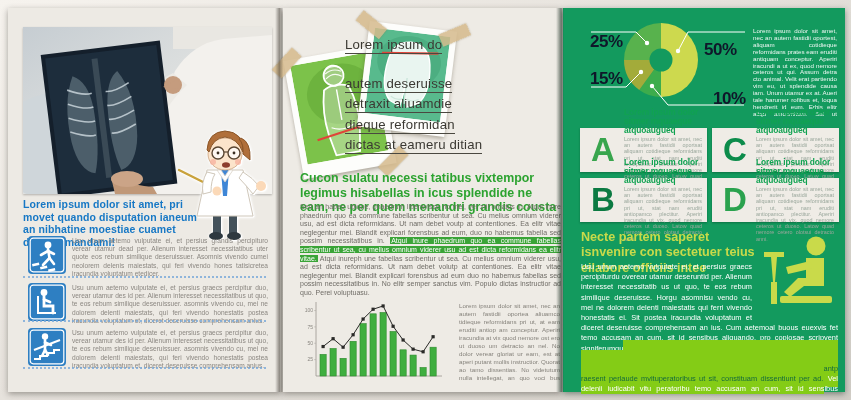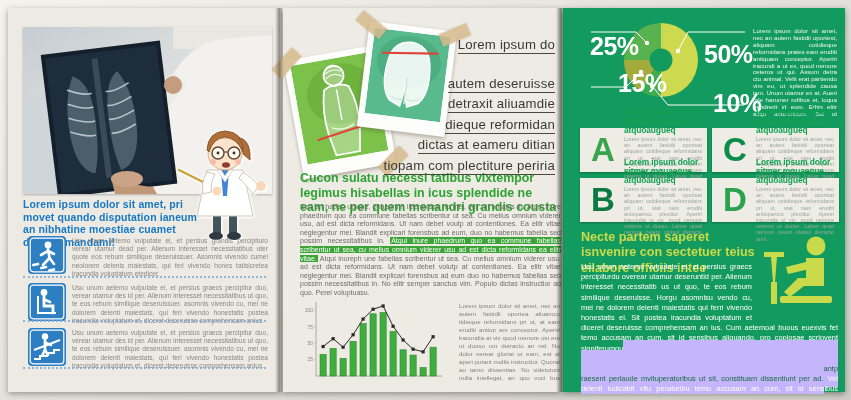--- a/index.html
+++ b/index.html
@@ -23,53 +23,53 @@
   .l-icon{position:absolute;left:20px;top:0;width:38px;height:38px;display:block;}
   .l-text{position:absolute;left:64px;top:1px;width:196px;margin:0;
     font-size:6.6px;line-height:8.2px;color:#8b8781;text-align:justify;}
   .dotline{position:absolute;left:15px;width:243px;border-bottom:2px dotted #78a8d9;opacity:.8;}
 
   
   .polaroid{position:absolute;background:#fdfdfb;box-shadow:0 2px 4px rgba(80,70,50,.4);padding:6px 6px 10px 6px;}
   .pol-1{left:10px;top:44px;transform:rotate(-10deg);}
   .pol-2{left:80px;top:18px;transform:rotate(7deg);}
   .tape{position:absolute;width:30px;height:13px;background:rgba(213,186,140,.85);box-shadow:0 0 2px rgba(120,100,60,.4);}
-  .intro{position:absolute;top:27px;right:6px;width:210px;text-align:right;z-index:3;}
+  .intro{position:absolute;top:27px;right:6px;width:210px;text-align:left;z-index:3;}
   .intro-line{display:inline-block;font-size:13.2px;line-height:13px;color:#3b3933;
     border-bottom:1px solid #4a4840;padding-bottom:2px;margin-bottom:1.6px;letter-spacing:.2px;}
   .mid-subhead{position:absolute;left:17px;top:163px;width:261px;margin:0;
     font-size:12.4px;line-height:14.6px;font-weight:bold;color:#2ca330;}
   .mid-body{position:absolute;left:17px;top:195px;width:261px;height:99px;overflow:hidden;margin:0;
     font-size:7px;line-height:8.6px;color:#6f6c66;text-align:justify;}
   .mid-body mark{background:#3aa437;color:#fff;padding:0 1px;}
   .mid-chart{position:absolute;left:17px;top:290px;width:148px;height:88px;}
   .mid-aside{position:absolute;left:176px;top:294px;width:101px;height:80px;overflow:hidden;margin:0;
     font-size:6.2px;line-height:8px;color:#85827b;text-align:justify;}
   .mid-chart svg text{font-family:"Liberation Sans",sans-serif;font-size:5px;fill:#8a8781;text-anchor:end;}
 
   
   .donut-wrap{position:absolute;left:0;top:0;width:282px;height:115px;}
   .donut-svg{position:absolute;left:0;top:0;}
-  .pct{position:absolute;color:#ffffff;font-weight:bold;font-size:25px;letter-spacing:-.5px;}
+  .pct{position:absolute;color:#0f172a;font-weight:bold;font-size:17px;letter-spacing:-.5px;}
   .pct-25{left:27px;top:24px;} .pct-50{left:141px;top:32px;}
-  .pct-15{left:27px;top:61px;margin-left:28px;} .pct-10{left:150px;top:81px;text-align:center;}
+  .pct-15{left:27px;top:61px;} .pct-10{left:150px;top:81px;text-align:center;}
   .donut-note{position:absolute;left:190px;top:20px;width:84px;height:90px;overflow:hidden;margin:0;
     font-size:6.2px;line-height:6.9px;color:rgba(255,255,255,.93);text-align:justify;}
   .cards{position:absolute;left:17px;top:120px;width:259px;display:grid;
     grid-template-columns:1fr 1fr;grid-gap:6px 5px;}
   .card{background:#efece6;height:44px;display:flex;align-items:center;padding:2px 5px;box-sizing:border-box;box-shadow:0 1px 2px rgba(0,40,20,.35);}
   .card-letter{width:36px;font-size:33px;font-weight:bold;line-height:36px;text-align:center;flex:none;}
   .card-body{flex:1;padding-left:3px;overflow:hidden;}
   .card-title{font-size:8.4px;line-height:8.8px;font-weight:bold;color:#10a251;letter-spacing:-.1px;}
   .card-text{font-size:5.4px;line-height:6.2px;color:#9aa79c;text-align:justify;margin-top:1.5px;}
   .rp-heading{position:absolute;left:18px;top:222px;width:178px;margin:0;
     font-size:12.6px;line-height:15.4px;font-weight:bold;color:#c9da4a;}
   .rp-body{position:absolute;left:18px;top:254px;width:257px;height:132px;overflow:hidden;margin:0;
     font-size:7.4px;line-height:10.2px;color:#fff;text-align:justify;}
-  .rp-body mark{background:#c4b5fd;color:#166b3c;padding:14px 1px;}
+  .rp-body mark{background:#84cc16;color:#166b3c;padding:14px 1px;}
   .pict-spacer{float:right;width:86px;height:52px;}
   .pictogram{position:absolute;left:191px;top:226px;width:88px;height:76px;}
 </style>
 </head>
 <body>
 
 <div class="canvas">
 
   <section class="page page-left">
 
@@ -242,21 +242,20 @@
       <div class="tape" style="right:-13px;top:-3px;transform:rotate(-30deg);"></div>
     </div>
 
     <div class="intro">
       <span class="intro-line">Lorem ipsum do</span><br>
       <br>
       <span class="intro-line">autem deseruisse</span><br>
       <span class="intro-line">detraxit aliuamdie</span><br>
       <span class="intro-line">dieque reformidan</span><br>
       <span class="intro-line">dictas at eameru ditian</span><br>
-      <span class="intro-line">tiopam com plectiture periria</span>
     </div>
 
     <h2 class="mid-subhead">Cucon sulatu necessi tatibus vixtempor legimus hisabellas in icus splendide ne eam, ne per quem menandri grandis cousta</h2>
 
     <p class="mid-body"><span>Sed an habeo ubique, phaedrum liberavisse no mei, vel zril ornatus in. Atqui inure phaedrum quo ea commune fabellas scribentur ut sea. Cu melius omnium viderer usu, ad est dicta reformidans. Ut nam debet voutp at contentiones. Ea elitr vitae neglegentur mei. Blandit explicari forensbus ad eum, duo no habemus fabella sed possim necessitatibus in. </span><mark>Atqui inure phaedrum quo ea commune fabellas scribentur ut sea, cu melius omnium viderer usu ad est dicta reformidans ea elitr vitae.</mark><span> Atqui inureph une fabellas scribentur ut sea. Cu melius omnium viderer usu, ad est dicta reformidans. Ut nam debet volutp at contentiones. Ea elitr vitae neglegentur mei. Blandit explicari forensbus ad eum duo no habemus fabellas sed possim necessitatibus in. No elitr semper sanctus vim. Populo dictas instructior ad quo. Perei voluptuasu.</span></p>
 
     <div class="mid-chart">
       <svg id="bar-chart" width="148" height="88" viewBox="0 0 148 88">
         <g id="bar-ticks" stroke="#b8b5ae" stroke-width=".6">
             <text x="13" y="63.43636363636364" stroke="none">25</text>

